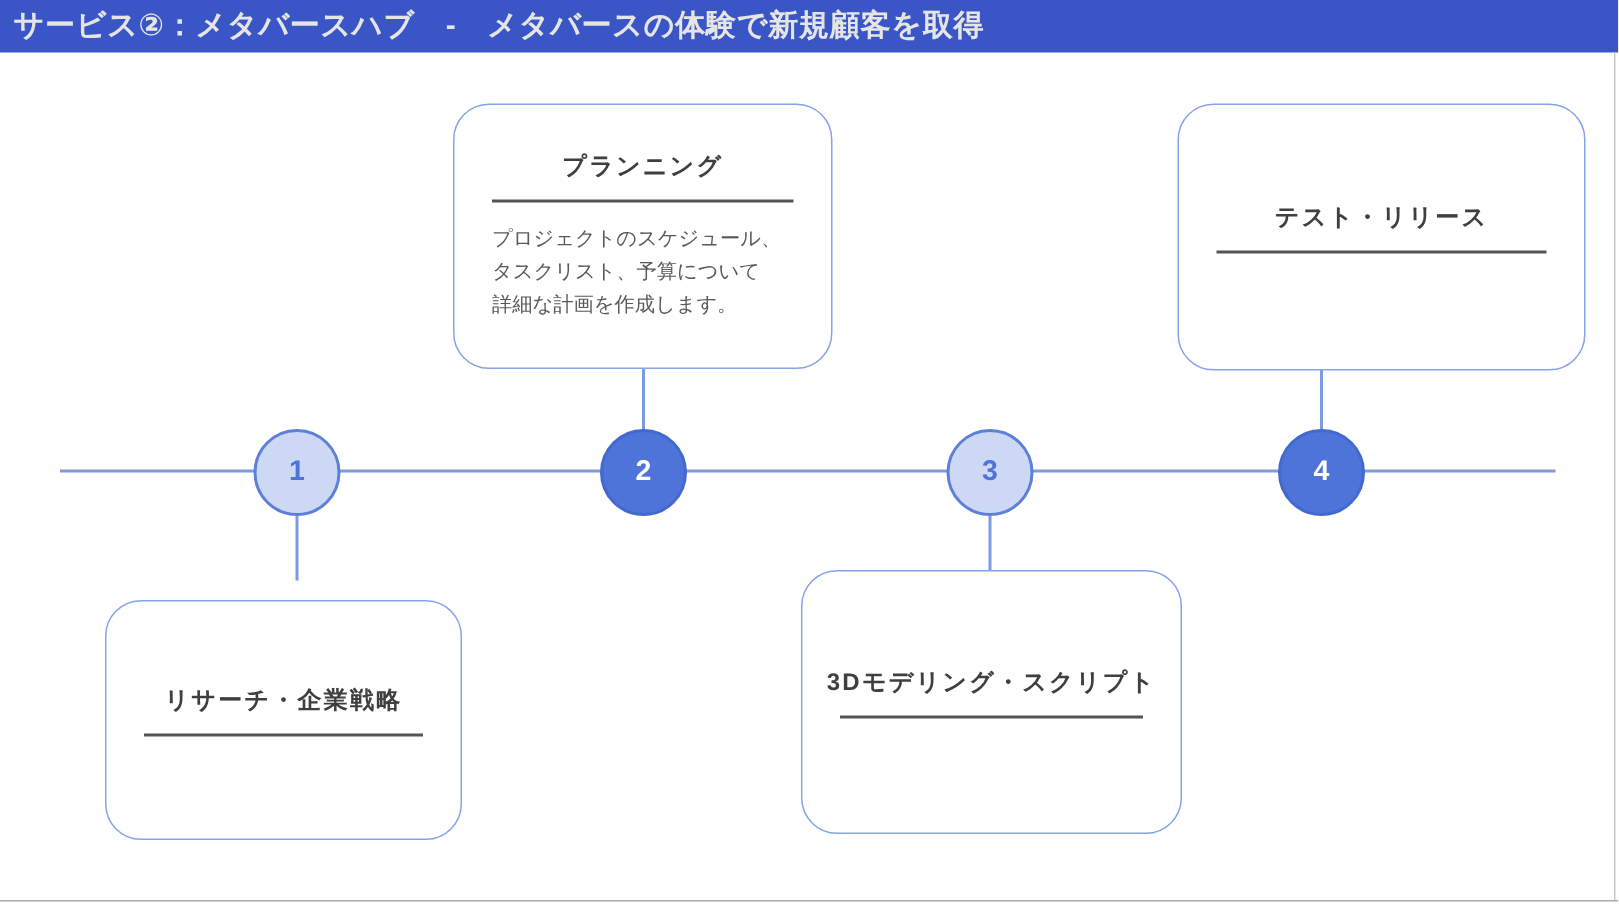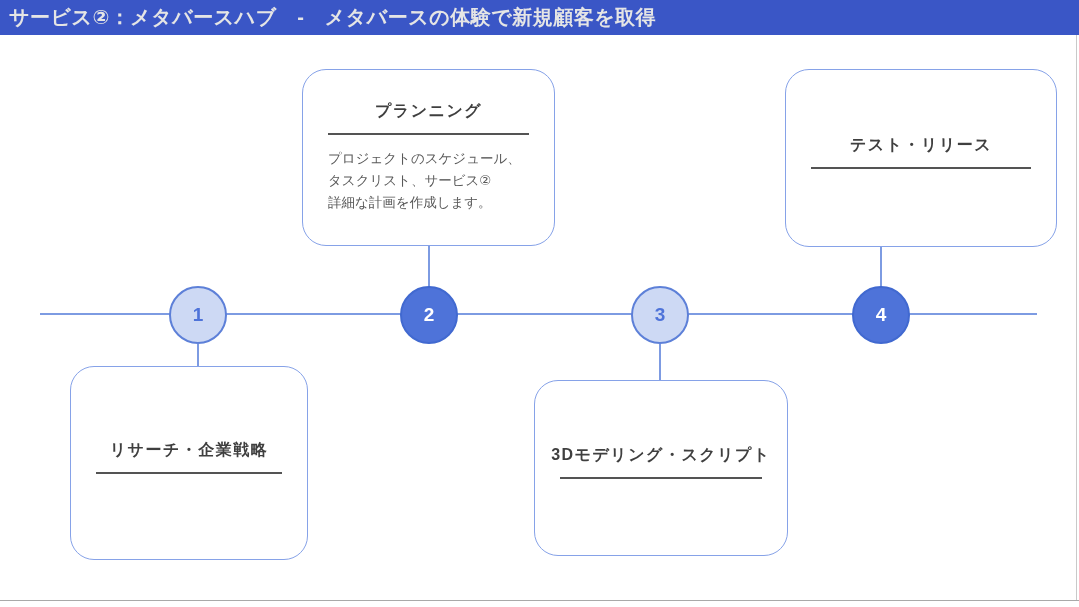--- a/index.html
+++ b/index.html
@@ -63,21 +63,21 @@
   
   .card {
     position:absolute;
     background:#fff;
     border:1.5px solid var(--border_blue,#86a2e8);
     border-radius:24px;
     display:flex; flex-direction:column;
     justify-content:center; align-items:center;
     padding:0 25px;
   }
-  .card1 { left:70px;  top:366px; width:238px; height:194px; }
+  .card1 { left:70px;  top:400px; width:238px; height:160px; }
   .card2 { left:302px; top:69px;  width:253px; height:177px; }
   .card3 { left:534px; top:380px; width:254px; height:176px; }
   .card4 { left:753px; top:69px;  width:272px; height:178px;margin-left:32px; }
 
   .card-title {
     font-weight:bold; font-size:16px;
     letter-spacing:1.5px;
     color:var(--title_text,#3f3f3f);
     text-align:center;
     white-space:nowrap;
@@ -138,21 +138,21 @@
 
   <div class="card card1">
     <div class="card-title">リサーチ・企業戦略</div>
     <div class="card-divider"></div>
   </div>
 
   <div class="card card2">
     <div class="card-title">プランニング</div>
     <div class="card-divider"></div>
     <div class="card-desc">プロジェクトのスケジュール、
-タスクリスト、サービス②
+タスクリスト、予算について
 詳細な計画を作成します。</div>
   </div>
 
   <div class="card card3">
     <div class="card-title">3Dモデリング・スクリプト</div>
     <div class="card-divider"></div>
   </div>
 
   <div class="card card4">
     <div class="card-title">テスト・リリース</div>

